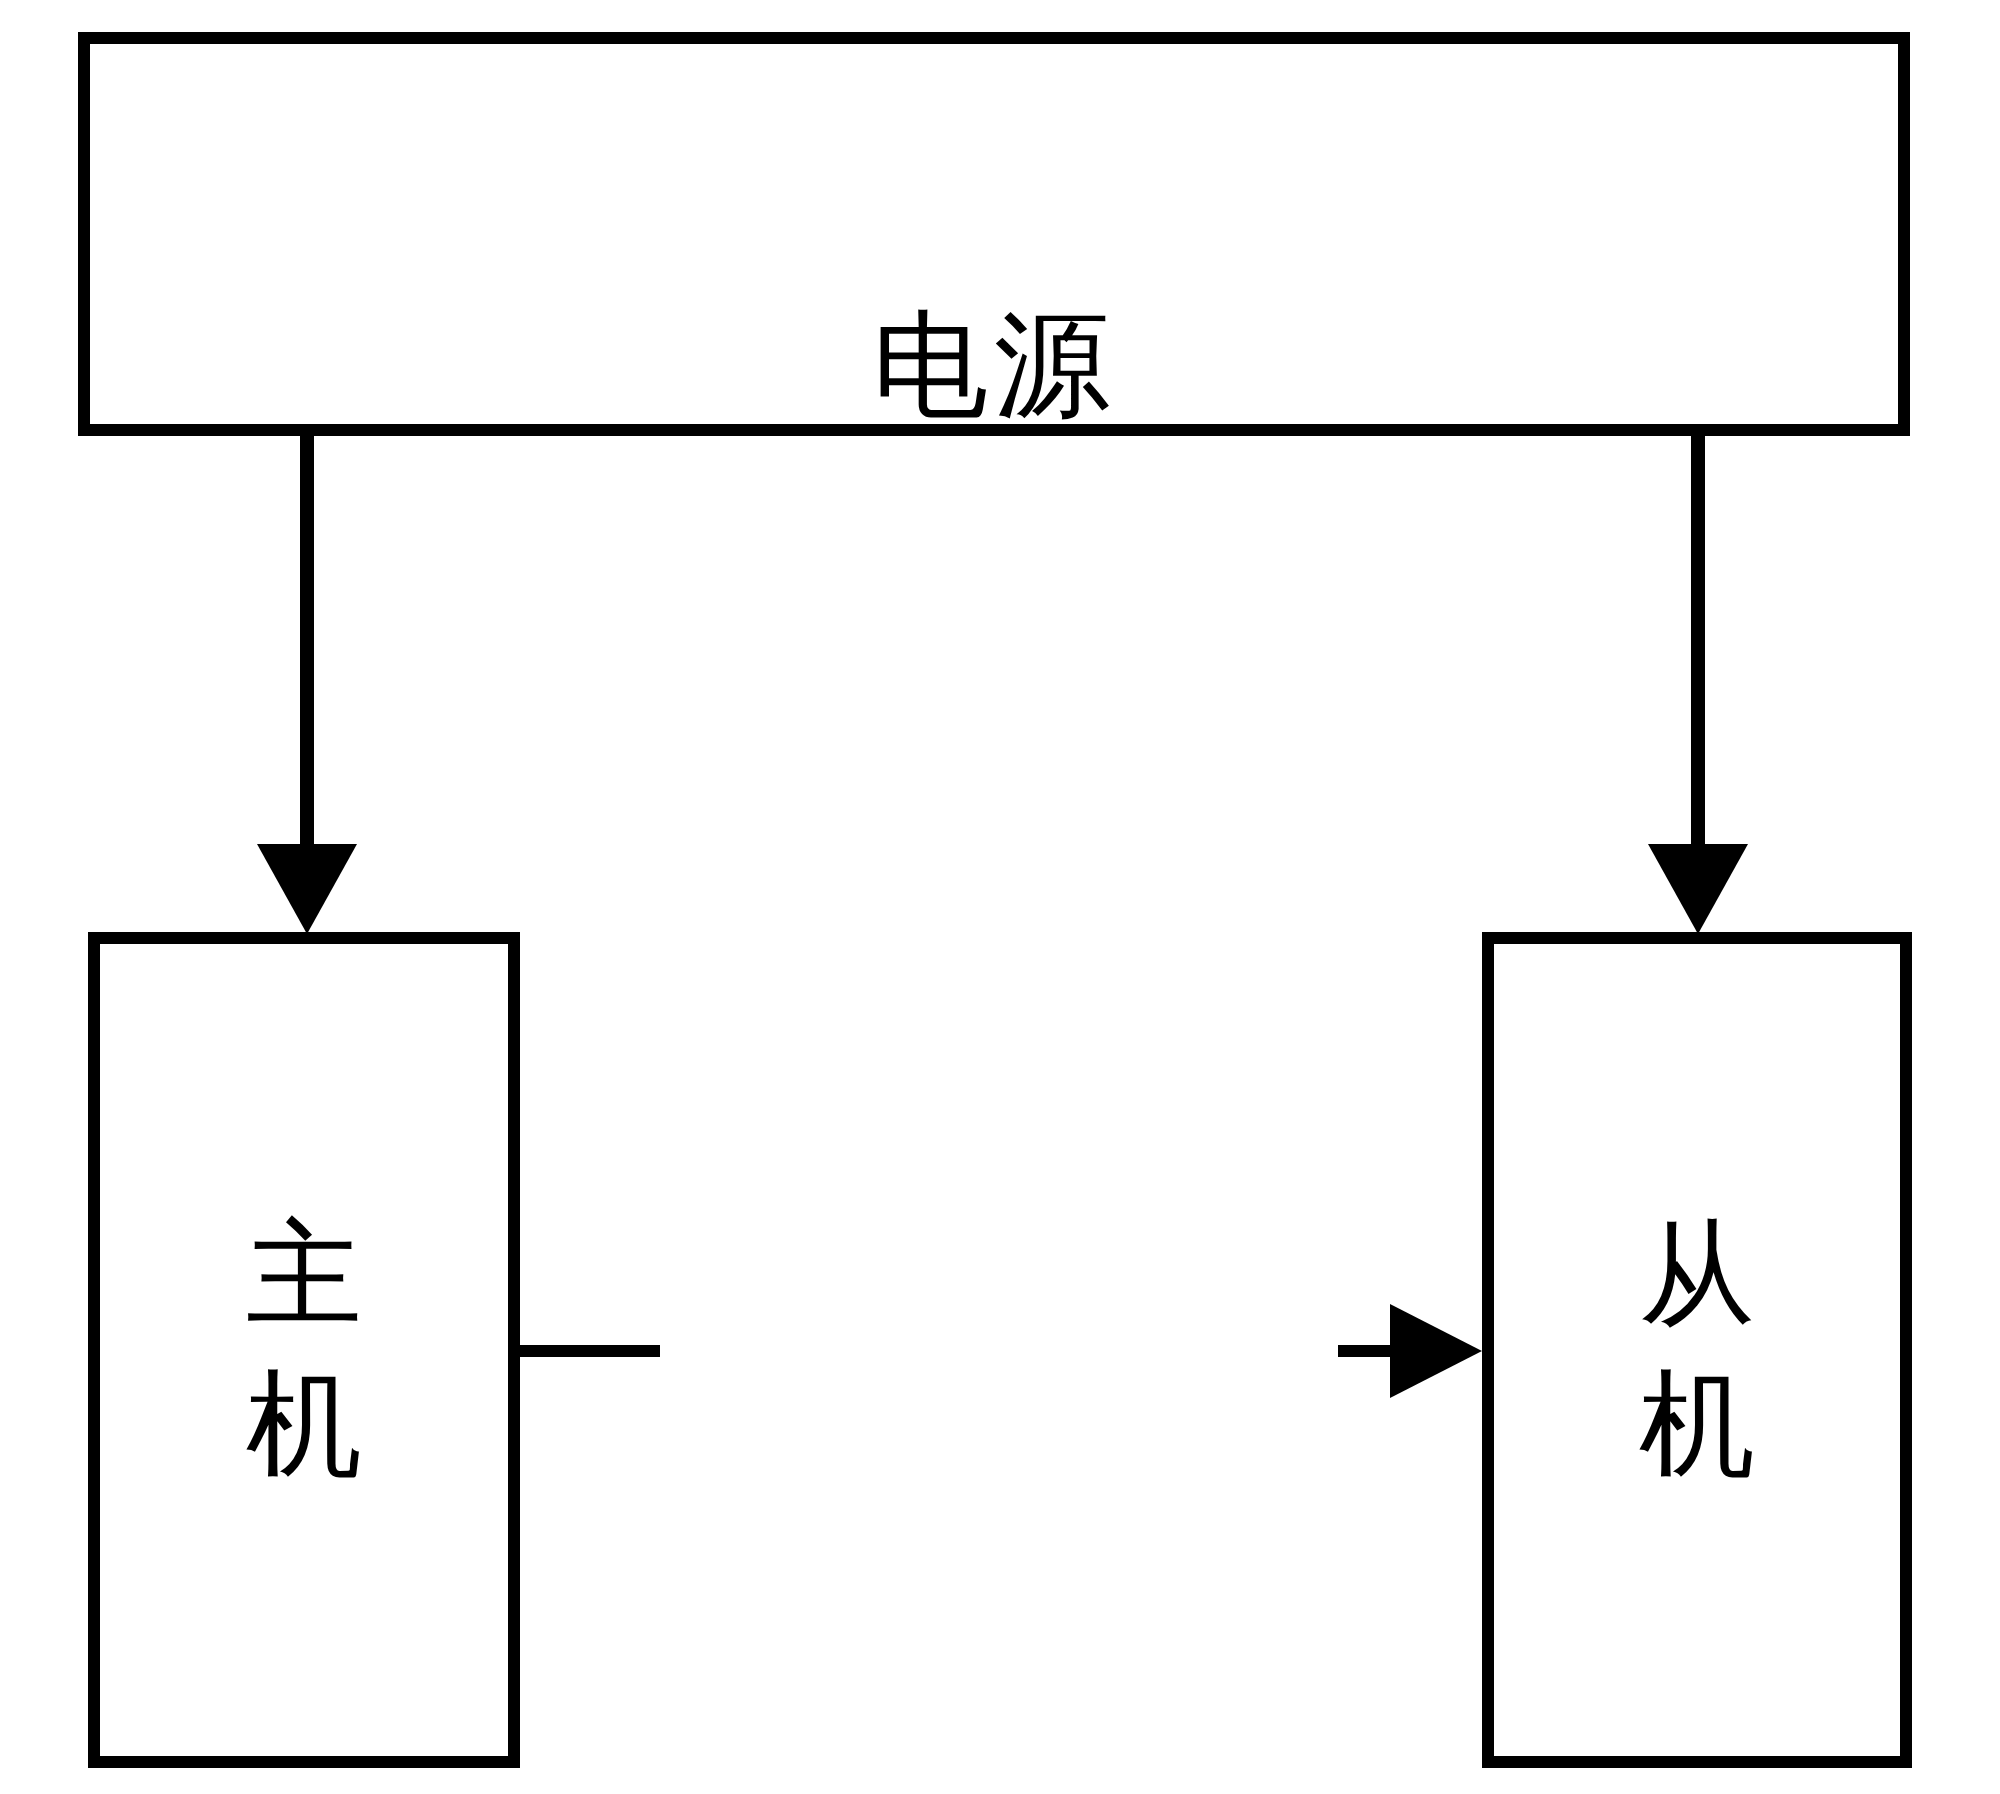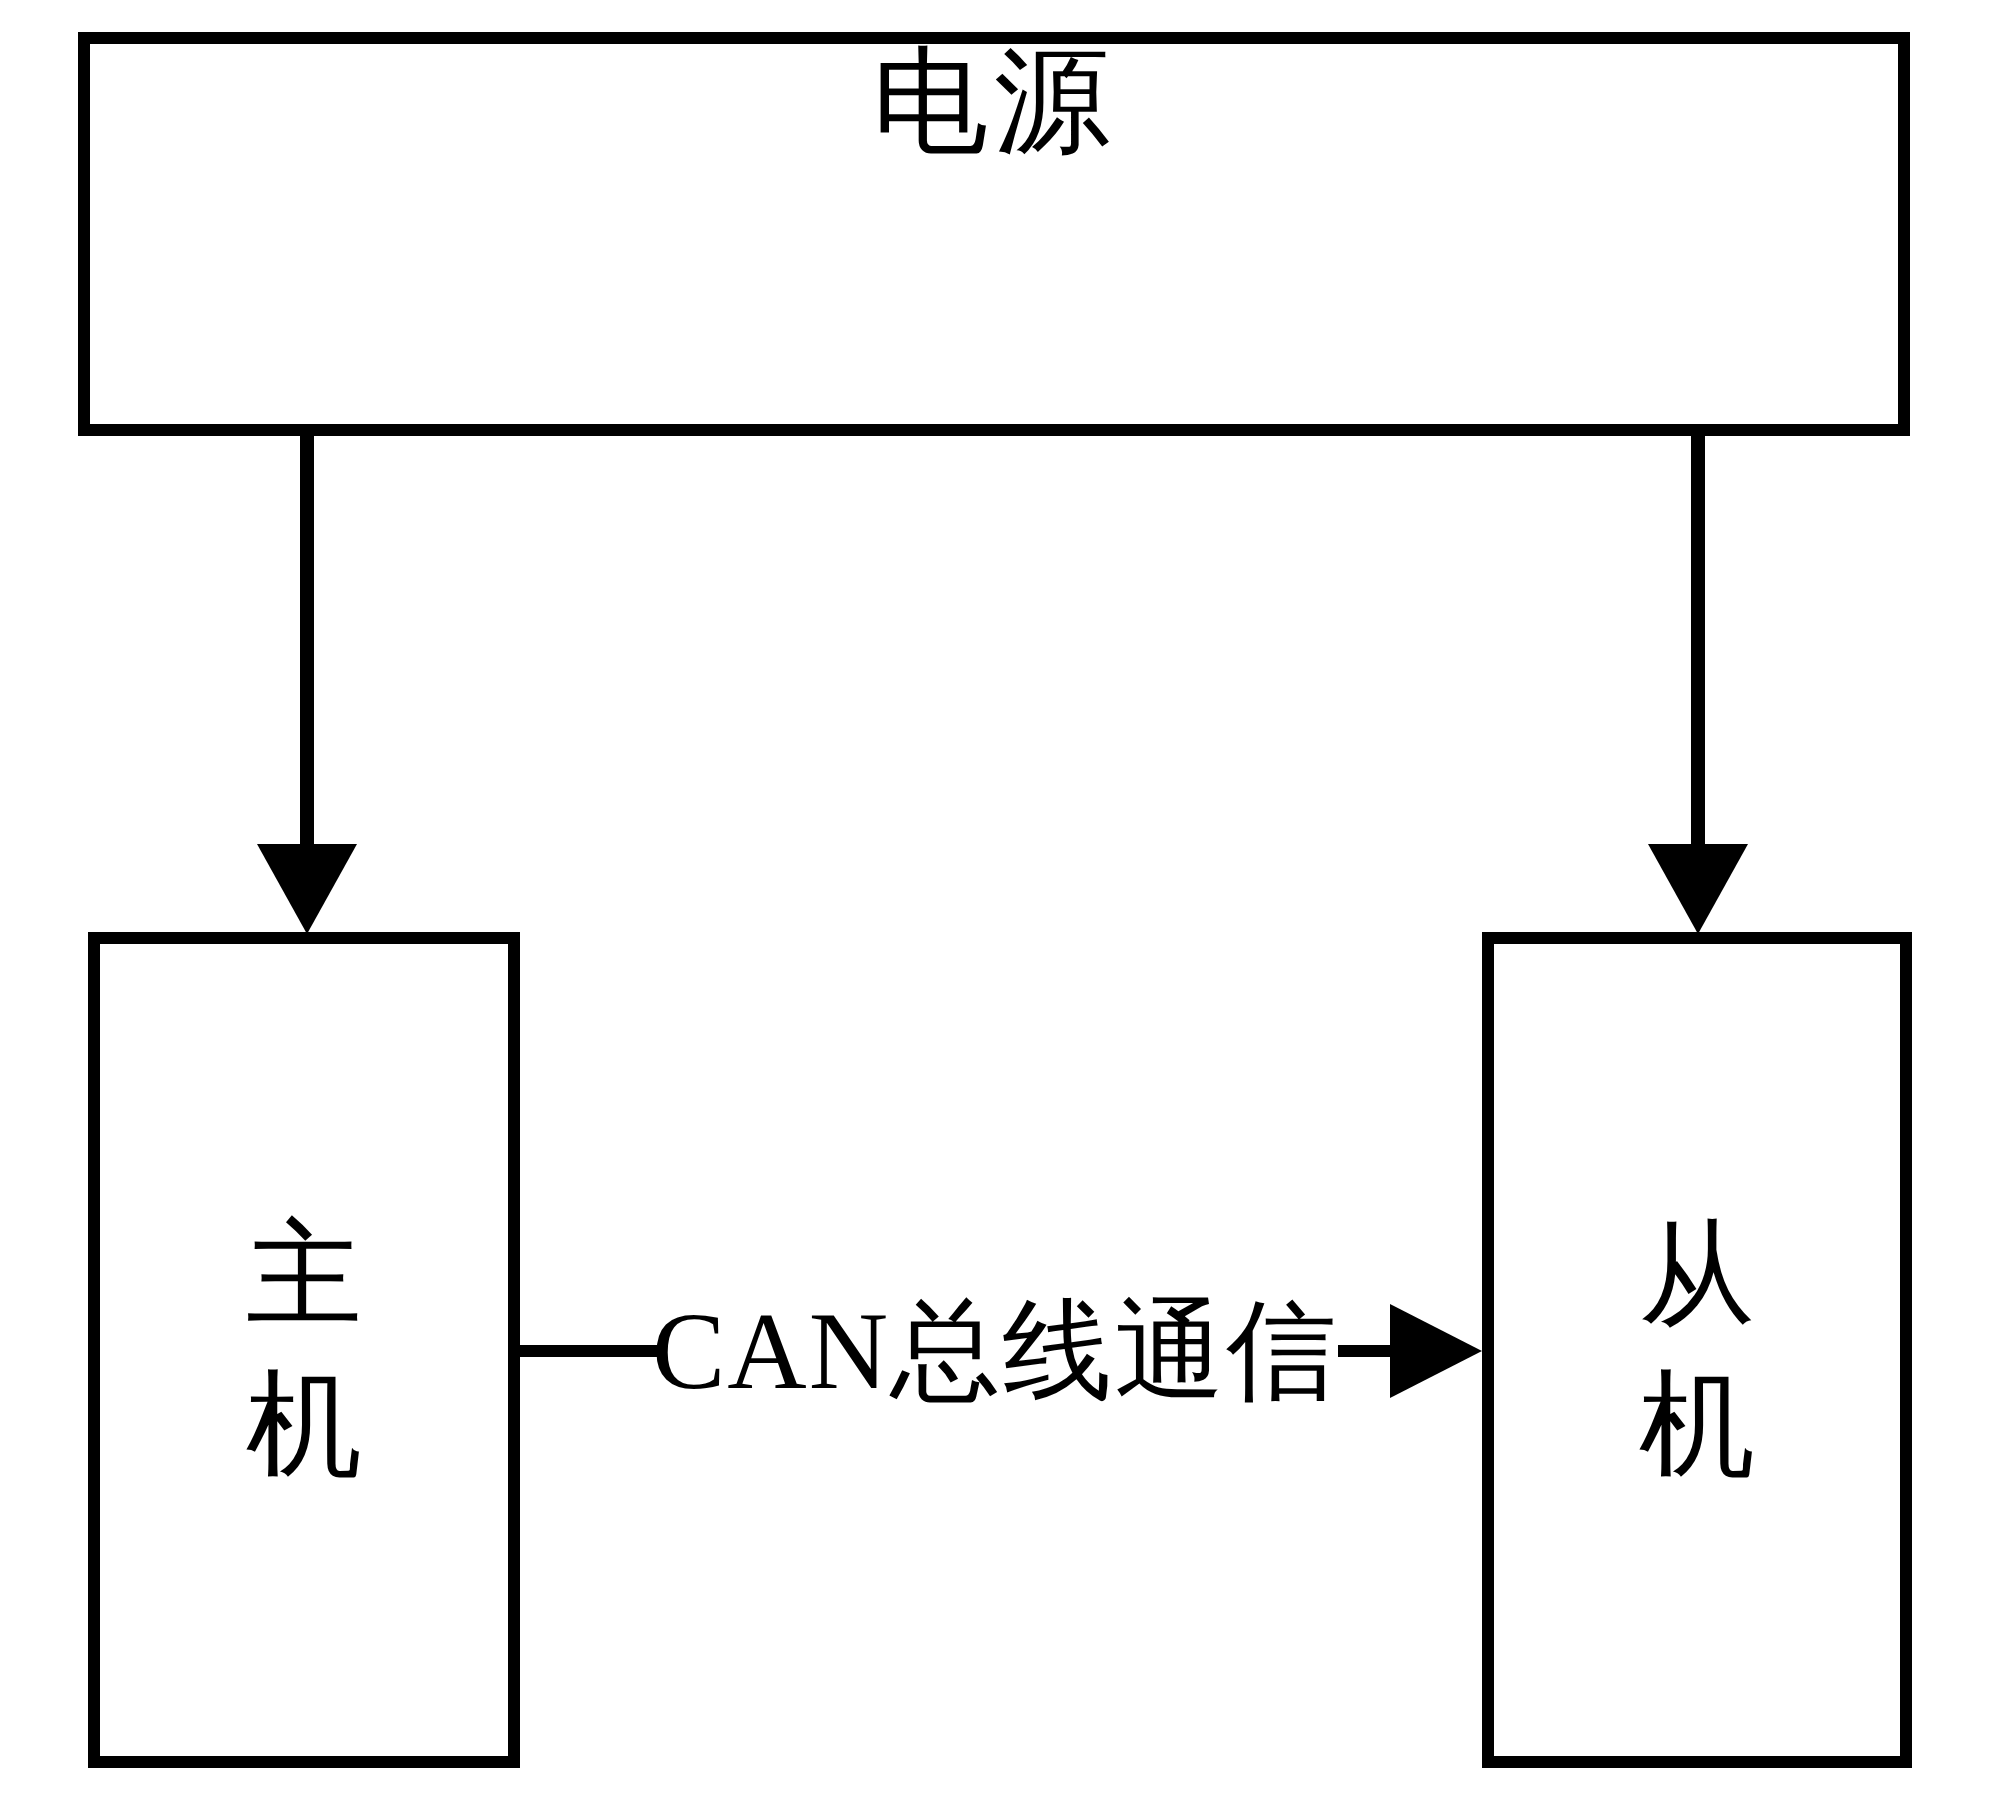--- a/index.html
+++ b/index.html
@@ -15,21 +15,21 @@
     font-family: "Liberation Serif", "DejaVu Serif", serif;
     color: #000000;
     overflow: hidden;
   }
   .box {
     position: absolute;
     box-sizing: border-box;
     border: 12px solid #000000;
     background: #ffffff;
     display: flex;
-    align-items: flex-start;
+    align-items: flex-end;
     justify-content: center;
     text-align: center;
   }
   .box-power {
     left: 78px;
     top: 32px;
     width: 1832px;
     height: 404px;
   }
   .box-power .label {
@@ -125,17 +125,16 @@
     <span>机</span>
   </div>
 
   <div class="stem-v stem-left"></div>
   <div class="head-down head-down-left"></div>
 
   <div class="stem-v stem-right"></div>
   <div class="head-down head-down-right"></div>
 
   <div class="hline bus-line-left"></div>
-  <div class="bus-label">CAN总线通信</div>
   <div class="hline bus-line-right"></div>
   <div class="head-right"></div>
 
 </div>
 
 </body></html>

